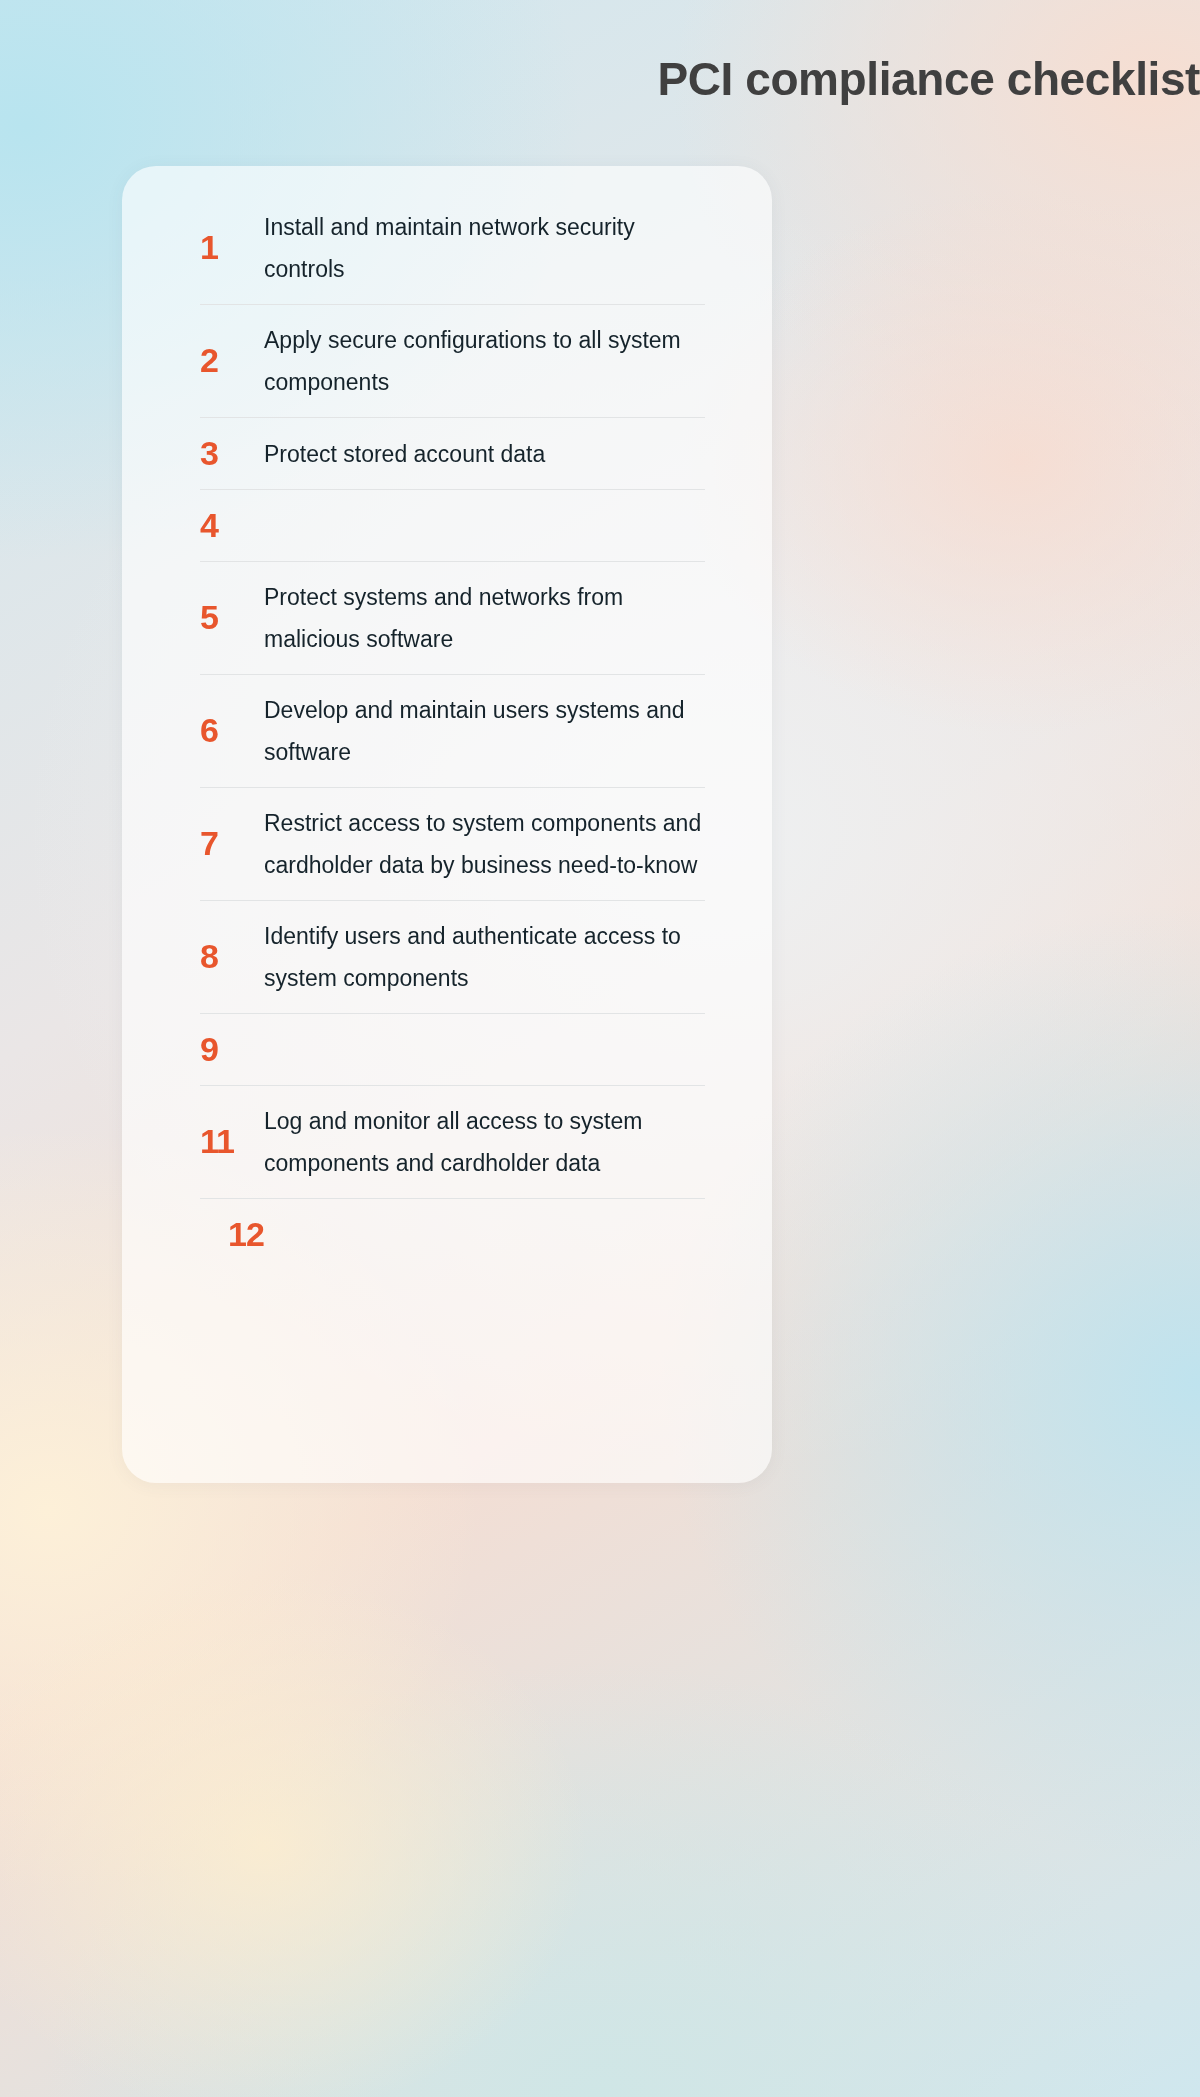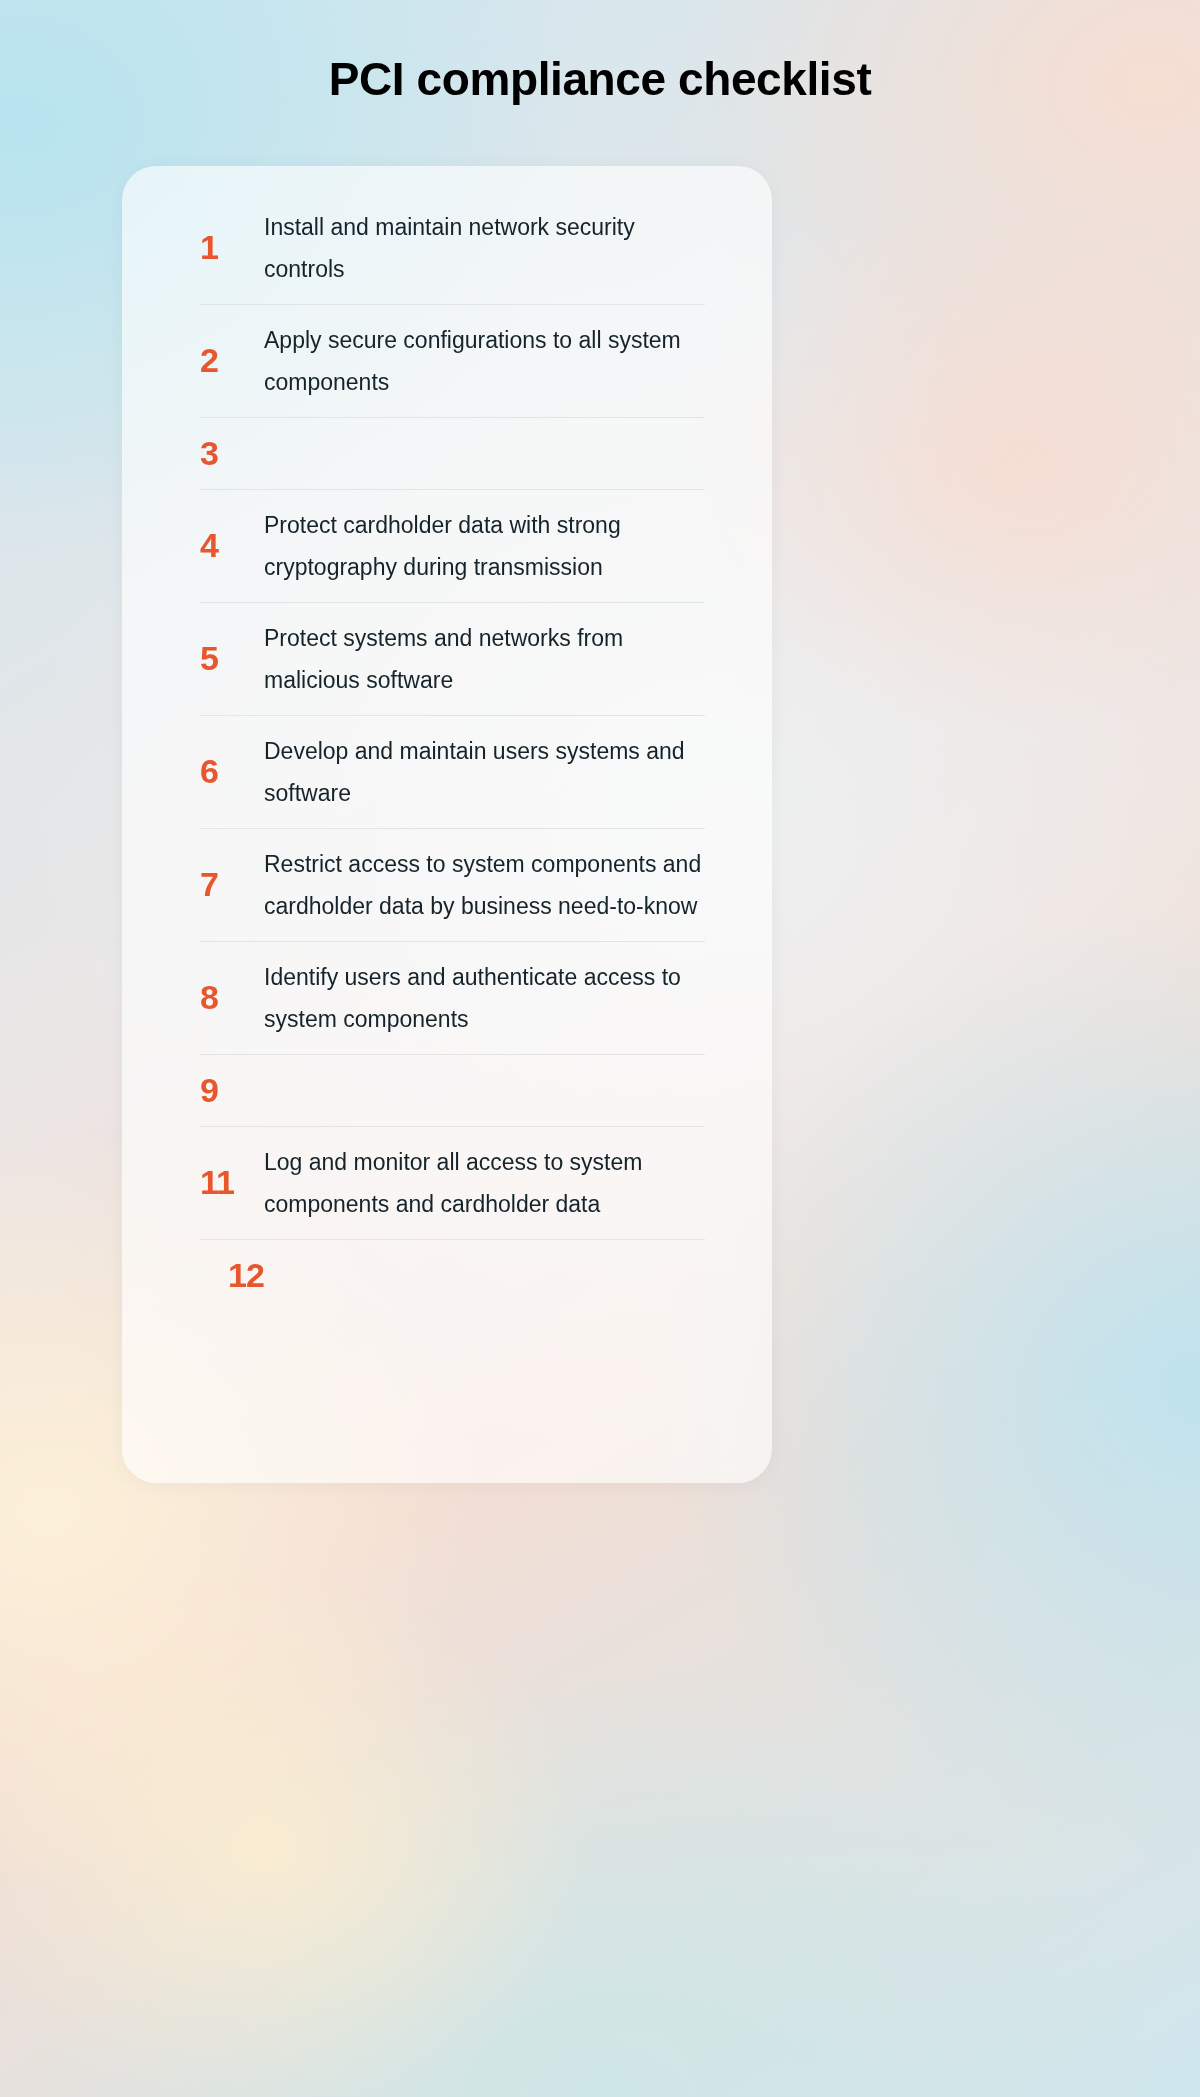--- a/index.html
+++ b/index.html
@@ -35,24 +35,24 @@
       radial-gradient(500px 420px at 22% 88%, rgba(253,238,208,0.85) 0%, rgba(253,238,208,0) 65%),
       radial-gradient(520px 420px at 85% 22%, rgba(248,219,206,0.8) 0%, rgba(248,219,206,0) 65%);
   }
 
   
   .title {
     position: absolute;
     top: 52px;
     left: 0;
     width: 100%;
-    text-align: center;
+    text-align: right;
     font-size: 46px;
     font-weight: bold;
-    color: #000000;
+    color: #404040;
     letter-spacing: -0.4px;
   }
 
   
   .card {
     position: absolute;
     left: 122px;
     top: 166px;
     width: 650px;
     height: 1317px;
@@ -120,25 +120,25 @@
       <div class="text">Install and maintain network security controls</div>
     </div>
 
     <div class="row">
       <div class="num">2</div>
       <div class="text">Apply secure configurations to all system components</div>
     </div>
 
     <div class="row">
       <div class="num">3</div>
+      <div class="text">Protect stored account data</div>
     </div>
 
     <div class="row">
       <div class="num">4</div>
-      <div class="text">Protect cardholder data with strong cryptography during transmission</div>
     </div>
 
     <div class="row">
       <div class="num">5</div>
       <div class="text">Protect systems and networks from malicious software</div>
     </div>
 
     <div class="row">
       <div class="num">6</div>
       <div class="text">Develop and maintain users systems and software</div>

